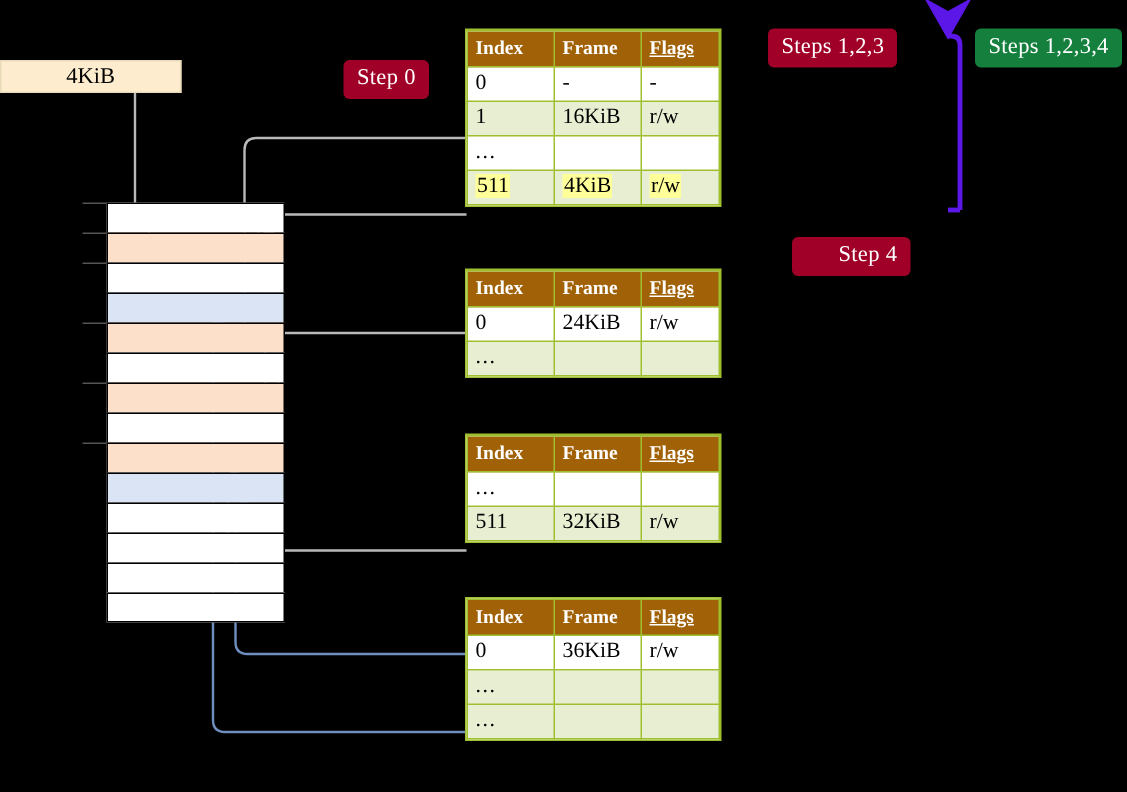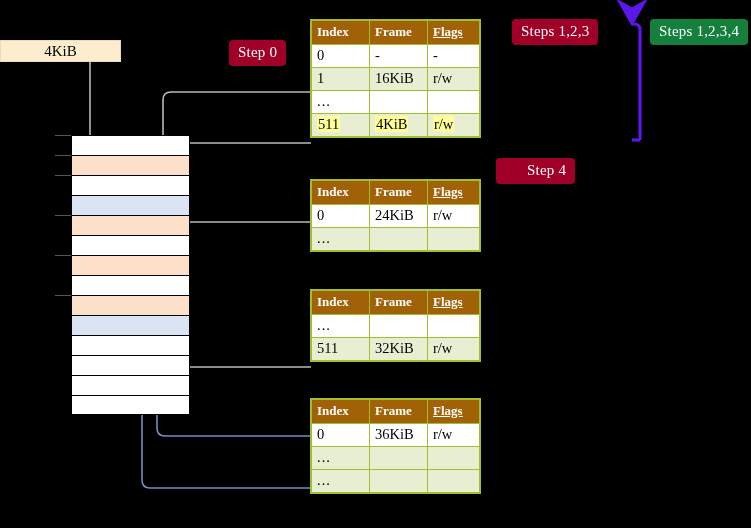--- a/index.html
+++ b/index.html
@@ -157,21 +157,21 @@
 
   <div class="badge red" style="left:181px;top:40px;margin-left:48px;">
     <span>Step 0</span>
   </div>
   <div class="badge red" style="left:512px;top:19px;">
     <span>Steps 1,2,3</span>
   </div>
   <div class="badge blue" style="left:650px;top:19px;">
     <span>Steps 1,2,3,4</span>
   </div>
-  <div class="badge red" style="left:496px;top:158px;padding-left:31px;">
+  <div class="badge red" style="left:528px;top:158px;padding-left:31px;">
     <span>Step 4</span>
   </div>
 
   <div id="tables-host">
       <table class="ptable" style="left: 311px; top: 20px;">
         <thead>
           <tr>
             <th class="c-index">Index</th>
             <th class="c-frame">Frame</th>
             <th class="c-flags">Flags</th>

